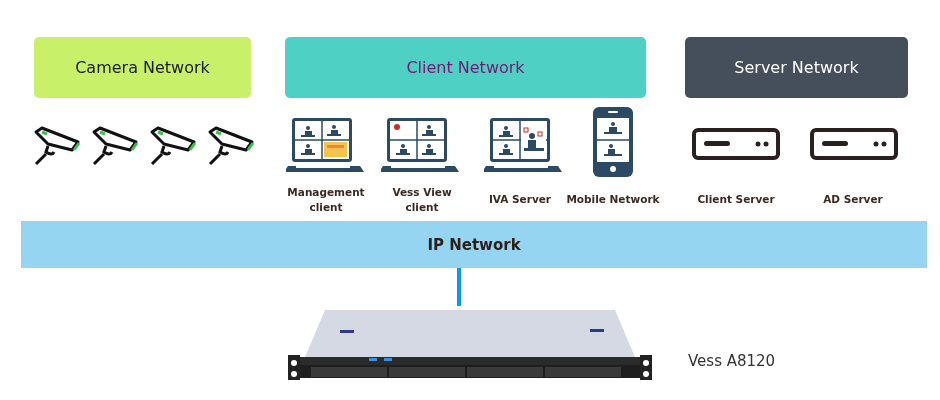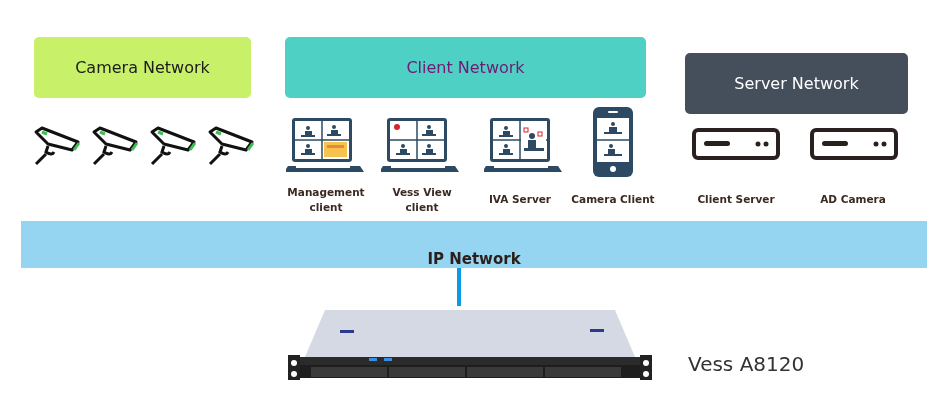--- a/index.html
+++ b/index.html
@@ -1,26 +1,26 @@
 <!DOCTYPE html>
 <html><head>
 <meta charset="utf-8">
 <style>
   html,body{margin:0;padding:0;background:#fff;}
   body{width:940px;height:400px;position:relative;overflow:hidden;font-family:"DejaVu Sans",sans-serif;}
   .group-box{position:absolute;top:37px;height:61px;border-radius:5px;display:flex;align-items:center;justify-content:center;font-size:16px;}
   #camera-box{left:34px;width:217px;background:#c8f068;color:#1c1c1c;}
   #client-box{left:285px;width:361px;background:#4fd0c4;color:#701a75;}
-  #server-box{left:685px;width:223px;background:#454e5b;color:#fff;margin-top:16px;}
+  #server-box{left:685px;width:223px;background:#454e5b;color:#fff;}
   .icon{position:absolute;}
   .label{position:absolute;font-size:10.5px;font-weight:bold;color:#3b2a22;text-align:center;line-height:15px;}
-  #ip-bar{position:absolute;left:21px;top:221px;width:906px;height:47px;background:#96d5f2;display:flex;align-items:flex-end;justify-content:center;font-size:15px;color:#2a1f1a;font-weight:bold;}
+  #ip-bar{position:absolute;left:21px;top:221px;width:906px;height:47px;background:#96d5f2;display:flex;align-items:center;justify-content:center;font-size:15px;color:#2a1f1a;font-weight:bold;}
   #link{position:absolute;left:457px;top:268px;width:4px;height:38px;background:#0a9be2;}
   #nvr{position:absolute;left:285px;top:305px;}
-  #nvr-label{position:absolute;left:688px;top:352px;font-size:20px;color:#333;}
+  #nvr-label{position:absolute;left:688px;top:352px;font-size:15px;color:#333;}
 </style>
 </head>
 <body>
 
 <div id="camera-box" class="group-box">
     <span>Camera Network</span>
   </div>
 <div id="client-box" class="group-box">
     <span>Client Network</span>
   </div>
@@ -122,23 +122,23 @@
 
 <div class="label" style="left:276px;top:185px;width:100px">
     <div>Management</div>
     <div>client</div>
   </div>
 <div class="label" style="left:372px;top:185px;width:100px">
     <div>Vess View</div>
     <div>client</div>
   </div>
 <div class="label" style="left:470px;top:192px;width:100px">IVA Server</div>
-<div class="label" style="left:563px;top:192px;width:100px">Camera Client</div>
+<div class="label" style="left:563px;top:192px;width:100px">Mobile Network</div>
 <div class="label" style="left:686px;top:192px;width:100px">Client Server</div>
-<div class="label" style="left:803px;top:192px;width:100px">AD Camera</div>
+<div class="label" style="left:803px;top:192px;width:100px">AD Server</div>
 
 <div id="ip-bar">
     <span>IP Network</span>
   </div>
 <div id="link"></div>
 
 <svg id="nvr" width="370" height="80">
   <path d="M40 5 L330 5 L350 52 L20 52 Z" fill="#d5d9e3"></path>
   <rect x="55" y="25" width="14" height="3" fill="#2d3a8c"></rect>
   <rect x="305" y="24" width="14" height="3" fill="#2d3a8c"></rect>

